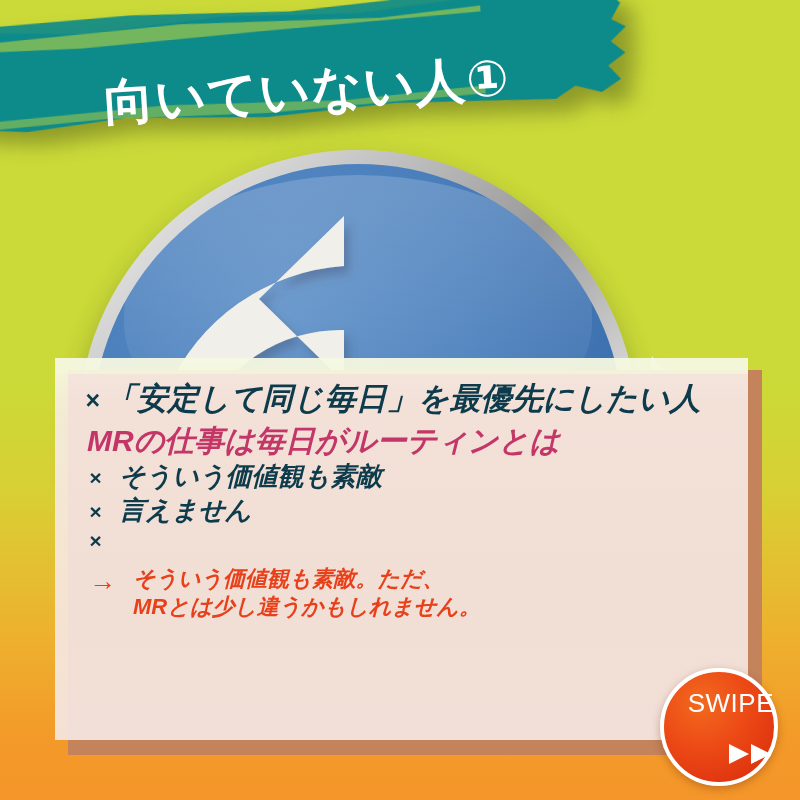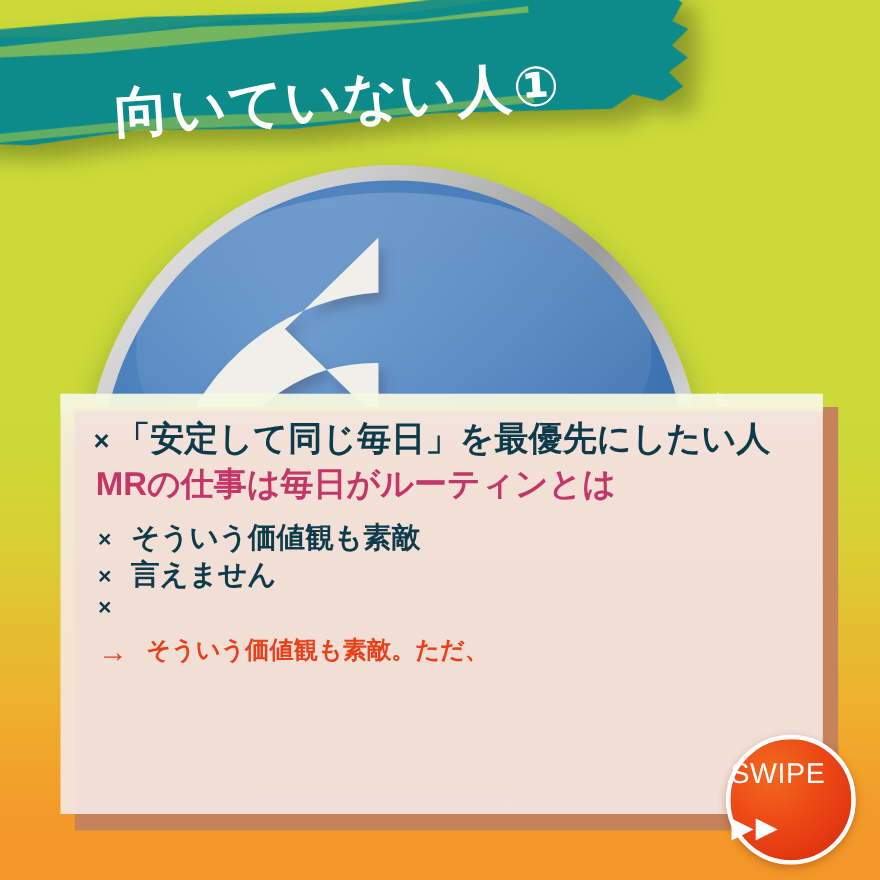--- a/index.html
+++ b/index.html
@@ -56,39 +56,39 @@
     position:absolute;left:68px;top:370px;width:694px;height:385px;
     background:#c4835a;
   }
   .card{
     position:absolute;left:55px;top:358px;width:693px;height:382px;
     background:linear-gradient(180deg,
         rgba(255,255,255,.80) 0%,
         rgba(250,238,234,.87) 14%,
         rgba(246,232,226,.90) 55%,
         rgba(245,231,225,.93) 100%);
-    box-sizing:border-box;padding:20px 26px 14px 30px;
+    box-sizing:border-box;padding:20px 26px 14px 30px;font-style:italic;
   }
   .card-topglow{
     position:absolute;left:0;top:0;width:100%;height:16px;
     background:rgba(243,247,216,.72);
   }
   .mk{
     color:#0d3b4c;font-weight:bold;flex:0 0 auto;
   }
 
   .headline{
     font-size:31px;font-weight:bold;color:#0d3b4c;line-height:1.12;
     margin:4px 0 6px 0;white-space:nowrap;
   }
   .headline .mk{font-size:25px;margin-right:6px;}
 
   .lead{
     font-size:30px;font-weight:bold;color:#c33668;line-height:1.22;
-    margin:0 0 12px 2px;
+    margin:0 0 0 2px;
   }
 
   .bullets{margin:0 0 10px 4px;}
   .bullet{
     font-size:26px;font-weight:bold;color:#0d3b4c;line-height:1.31;
     display:flex;align-items:baseline;
   }
   .bullet .mk{font-size:21px;width:30px;}
 
   .conclusion{
@@ -100,21 +100,21 @@
   }
   .conclusion-text{
     font-size:22px;font-weight:bold;color:#e8401a;line-height:1.26;
   }
 
   
   .swipe{
     position:absolute;left:660px;top:668px;width:118px;height:118px;border-radius:50%;
     background:radial-gradient(circle at 34% 28%,#f26a1e 0%,#ed4a16 42%,#d8290c 100%);
     border:4px solid #ffffff;box-sizing:border-box;
-    display:flex;flex-direction:column;align-items:flex-start;justify-content:center;
+    display:flex;flex-direction:column;align-items:flex-end;justify-content:center;
     box-shadow:0 3px 8px rgba(120,40,10,.35);
     gap:20px;
   }
   .swipe-label{color:#fff;font-size:26px;font-weight:normal;letter-spacing:.5px;line-height:1;}
   .swipe-ff{margin-top:7px;display:block;}
 </style>
 </head>
 <body>
 
 <div id="stage">
@@ -198,20 +198,21 @@
       </div>
       <div class="bullet">
         <span class="mk">×</span>
       </div>
     </div>
 
     <div class="conclusion">
       <span class="arrow-mk">→</span>
       <span class="conclusion-text">
         <span style="display:block">そういう価値観も素敵。ただ、</span>
+        <span style="display:block">MRとは少し違うかもしれません。</span>
       </span>
     </div>
   </div>
 
   <div class="swipe">
     <span class="swipe-label">SWIPE</span>
     <svg class="swipe-ff" width="46" height="22" viewBox="0 0 46 22">
       <polygon points="1,1 21,11 1,21" fill="#ffffff"></polygon>
       <polygon points="23,1 43,11 23,21" fill="#ffffff"></polygon>
     </svg>

